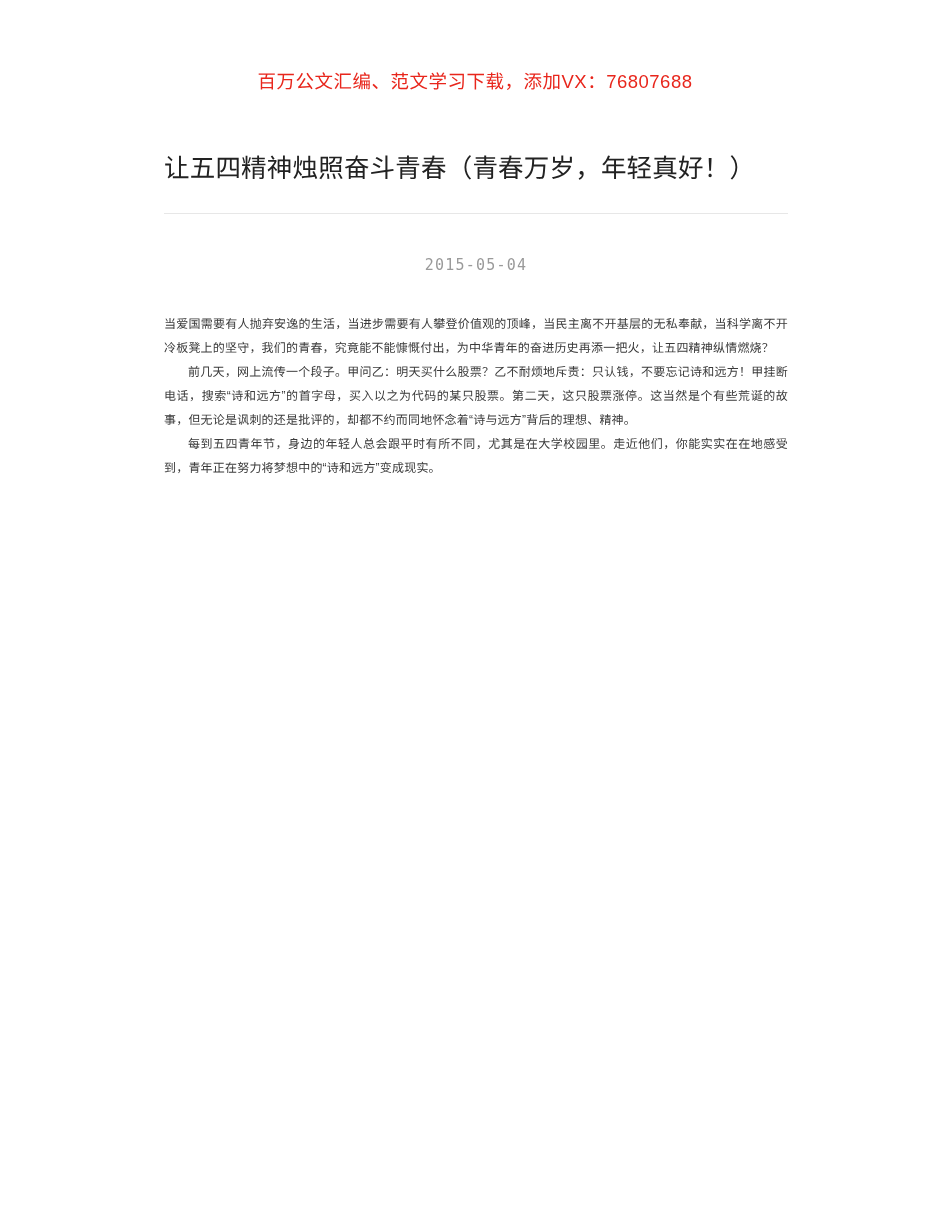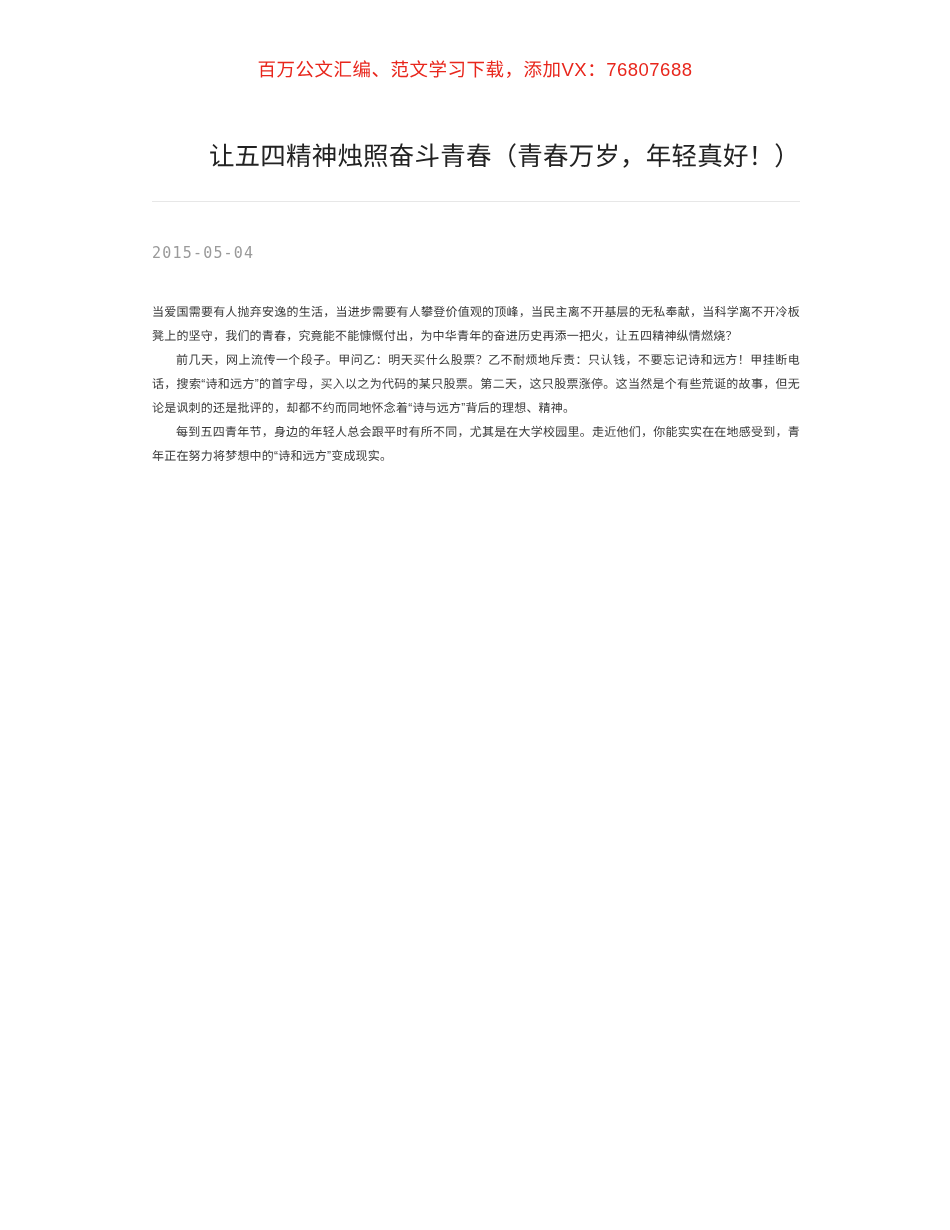--- a/index.html
+++ b/index.html
@@ -12,21 +12,21 @@
     height: 1230px;
     font-family: "Liberation Sans", "DejaVu Sans", sans-serif;
     color: #333333;
     position: relative;
     overflow: hidden;
   }
   .page {
     width: 950px;
     height: 1230px;
     box-sizing: border-box;
-    padding: 0;
+    padding: 12px;
     position: relative;
   }
   .ad-banner {
     text-align: center;
     color: #e8261c;
     font-size: 18.5px;
     letter-spacing: 0.5px;
     padding-top: 55px;
     font-family: "Liberation Sans", "DejaVu Sans", sans-serif;
     white-space: nowrap;
@@ -35,34 +35,34 @@
     padding: 0 150px 0 152px;
   }
   .doc-title {
     margin: 0;
     padding-top: 58px;
     font-size: 25.5px;
     font-weight: 500;
     color: #222222;
     letter-spacing: 0.2px;
     line-height: 1.4;
-    text-align: right;
   }
   .title-rule {
     margin-top: 26px;
     border: 0;
     border-top: 1px solid #e7e7e7;
     height: 0;
   }
   .doc-date {
     margin-top: 42px;
     font-size: 15px;
     color: #9a9a9a;
     letter-spacing: 1.2px;
     font-family: "DejaVu Sans Mono", monospace;
+    text-align: center;
   }
   .section-heading {
     margin-top: 72px;
     font-size: 17.5px;
     font-weight: bold;
     color: #2b2b2b;
     letter-spacing: 0.3px;
   }
   .body-text {
     margin-top: 38px;

